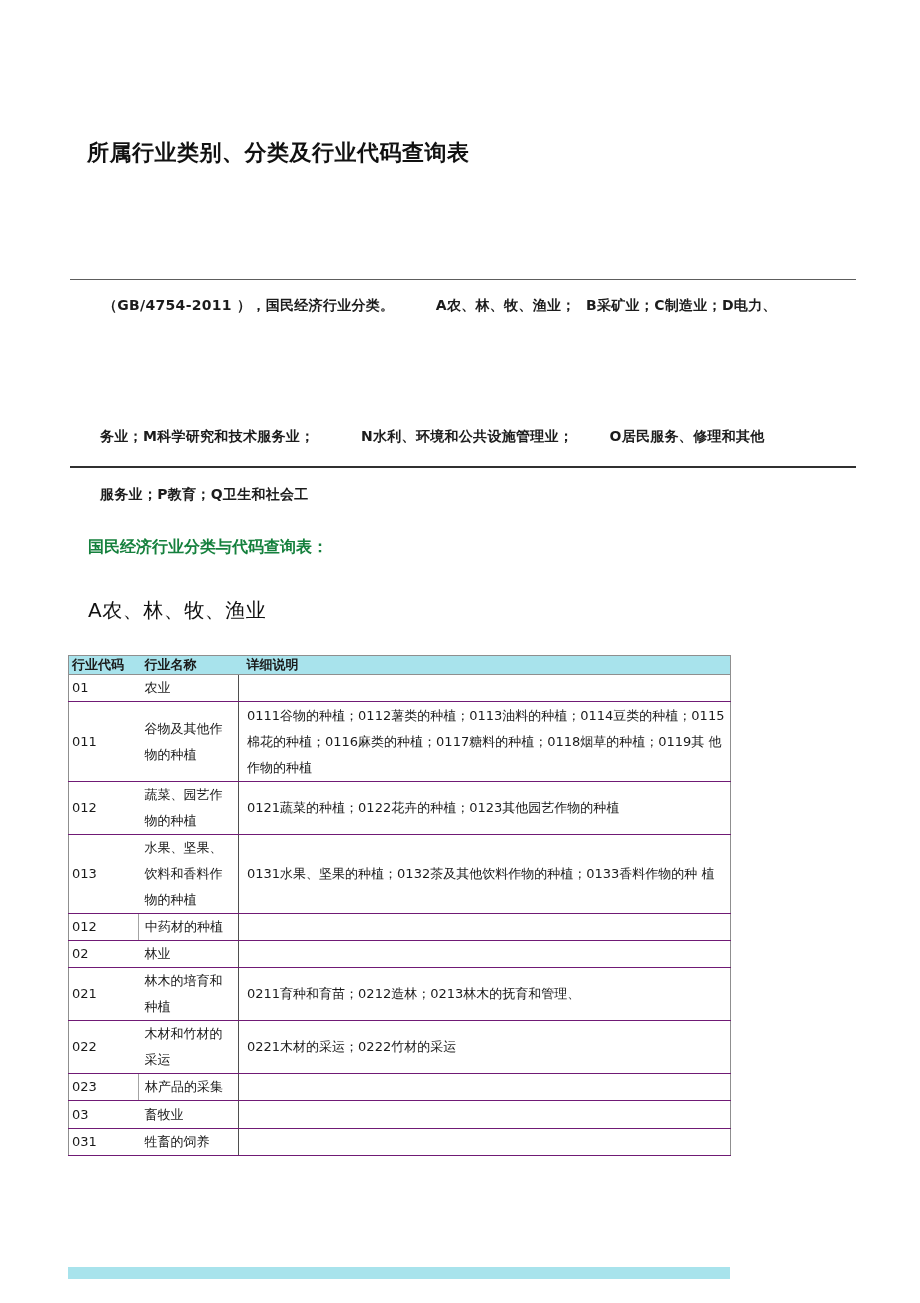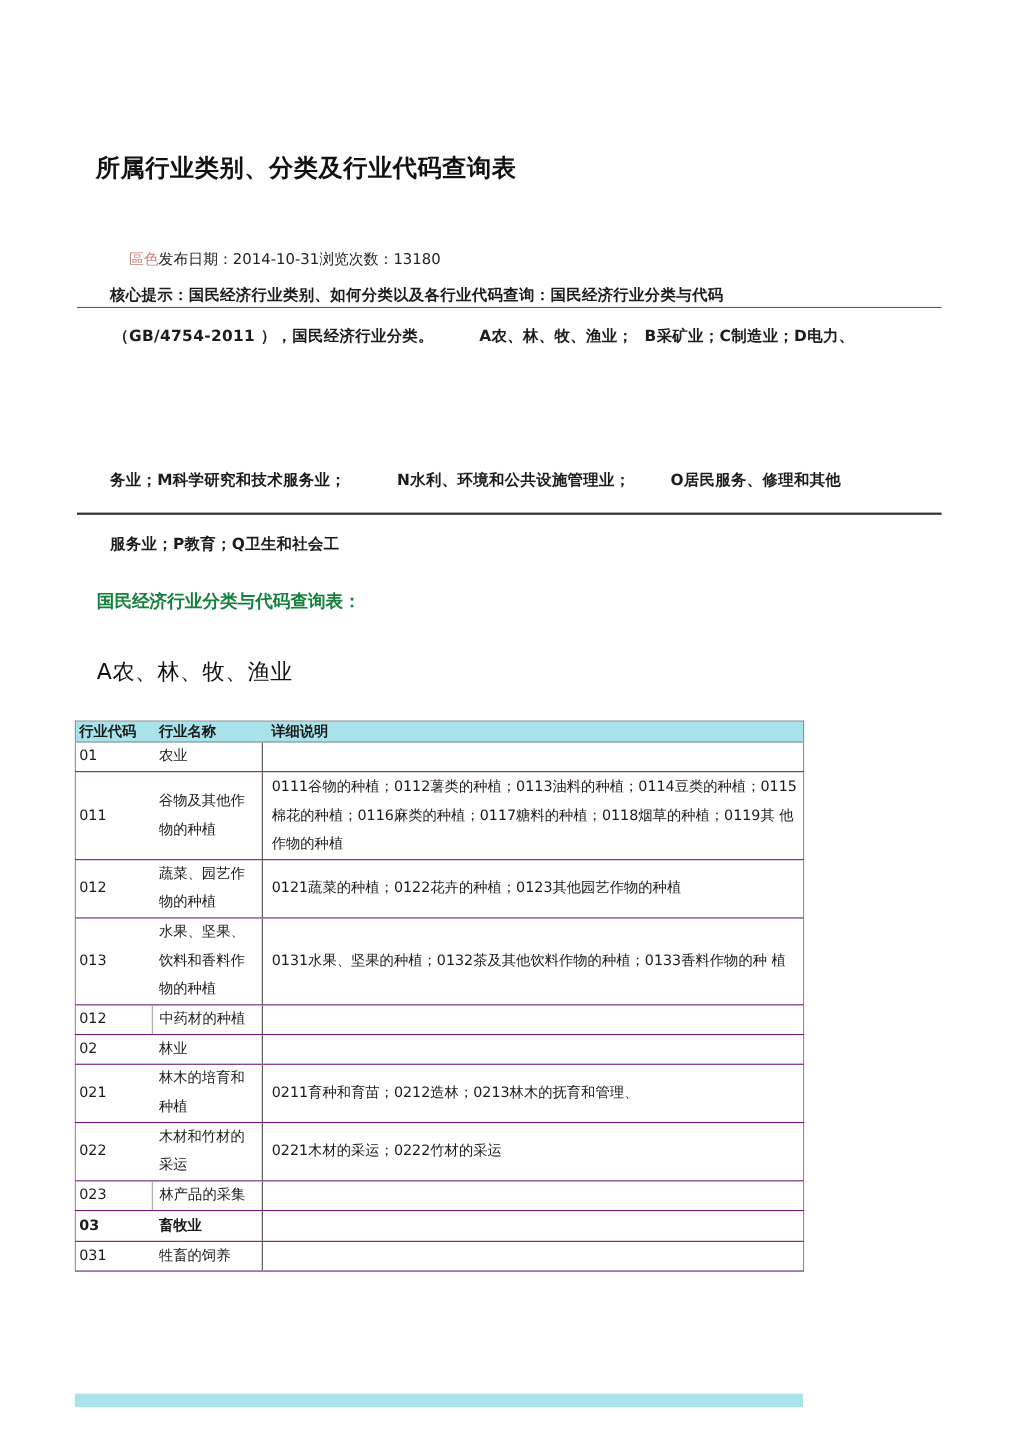--- a/index.html
+++ b/index.html
@@ -62,25 +62,21 @@
     left:68px; top:1267px; width:662px; height:12px; background:#a8e3ec;
   }
 </style>
 </head>
 <body>
 
 <div class="page">
 
   <h1 class="abs page-title">所属行业类别、分类及行业代码查询表</h1>
 
-  <div class="abs meta-line">
-    <span class="meta-prefix">區色</span><span>发布日期：2014-10-31浏览次数：13180</span>
-  </div>
 
-  <p class="abs sline" style="top:260px;">核心提示：国民经济行业类别、如何分类以及各行业代码查询：国民经济行业分类与代码</p>
   <div class="abs rule rule-1"></div>
   <p class="abs sline" style="top:297px; left:103px;">（GB/4754-2011 ），国民经济行业分类。        A农、林、牧、渔业；  B采矿业；C制造业；D电力、</p>
   <p class="abs sline" style="top:428px;text-align:center;">务业；M科学研究和技术服务业；         N水利、环境和公共设施管理业；       O居民服务、修理和其他</p>
   <div class="abs rule rule-2"></div>
   <p class="abs sline" style="top:486px;">服务业；P教育；Q卫生和社会工</p>
 
   <div class="abs table-intro">国民经济行业分类与代码查询表：</div>
 
   <h2 class="abs section-heading">A农、林、牧、渔业</h2>
 
@@ -136,21 +132,21 @@
       <tr style="height:52px;">
         <td class="cell-code">022</td>
         <td class="cell-name">木材和竹材的采运</td>
         <td class="cell-detail">0221木材的采运；0222竹材的采运</td>
       </tr>
       <tr style="height:26px;">
         <td class="cell-code">023</td>
         <td class="cell-name">林产品的采集</td>
         <td class="cell-detail"></td>
       </tr>
-      <tr style="height:28px;font-weight:bold;">
+      <tr style="height:28px;">
         <td class="cell-code">03</td>
         <td class="cell-name">畜牧业</td>
         <td class="cell-detail"></td>
       </tr>
       <tr style="height:27px;">
         <td class="cell-code">031</td>
         <td class="cell-name">牲畜的饲养</td>
         <td class="cell-detail"></td>
       </tr>
     </tbody>

